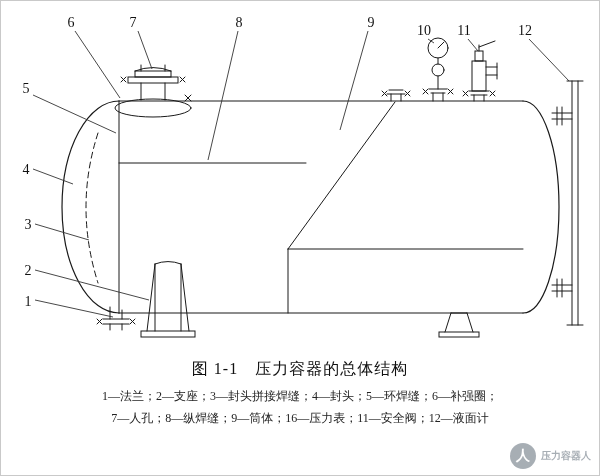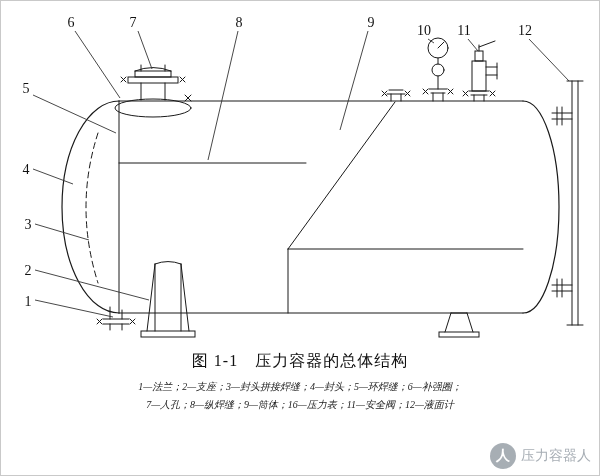--- a/index.html
+++ b/index.html
@@ -19,46 +19,45 @@
   .dash{stroke-dasharray:6 4;}
   .leader{stroke:#333333;stroke-width:0.9;}
   .callout-num{
     font-family:"Liberation Serif","DejaVu Serif",serif;
     font-size:14px;fill:#111111;text-anchor:middle;
   }
   .caption{
     text-align:center;
     font-size:16px;
     letter-spacing:1px;
-    margin-top:2px;
+    margin-top:10px;
     color:#111111;
   }
   .legend{
     text-align:center;
-    font-size:10px;
+    font-size:12px;
     line-height:1.8;
     margin-top:6px;
     color:#222222;
-    font-style:italic;
   }
   .watermark{
     position:absolute;
     right:8px;bottom:6px;
     display:flex;align-items:center;gap:5px;
     opacity:0.85;
   }
   .wm-circle{
     width:26px;height:26px;border-radius:50%;
     background:#98a0a8;color:#ffffff;
     display:flex;align-items:center;justify-content:center;
     font-size:14px;font-weight:bold;
     font-family:"Liberation Sans","DejaVu Sans",sans-serif;
   }
   .wm-text{
-    color:#98a0a8;font-weight:normal;font-size:14px;
+    color:#98a0a8;font-weight:bold;font-size:10px;
     font-family:"Liberation Sans","DejaVu Sans",sans-serif;
   }
 </style>
 </head>
 <body>
 
 <div class="page">
 
   <svg id="diagram-svg" width="600" height="348" viewBox="0 0 600 348">
 

